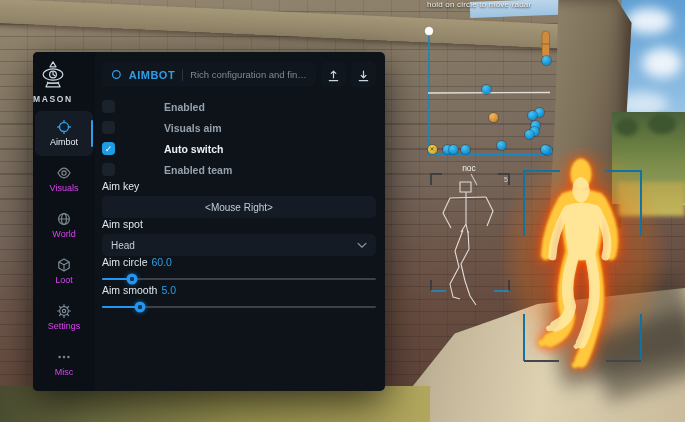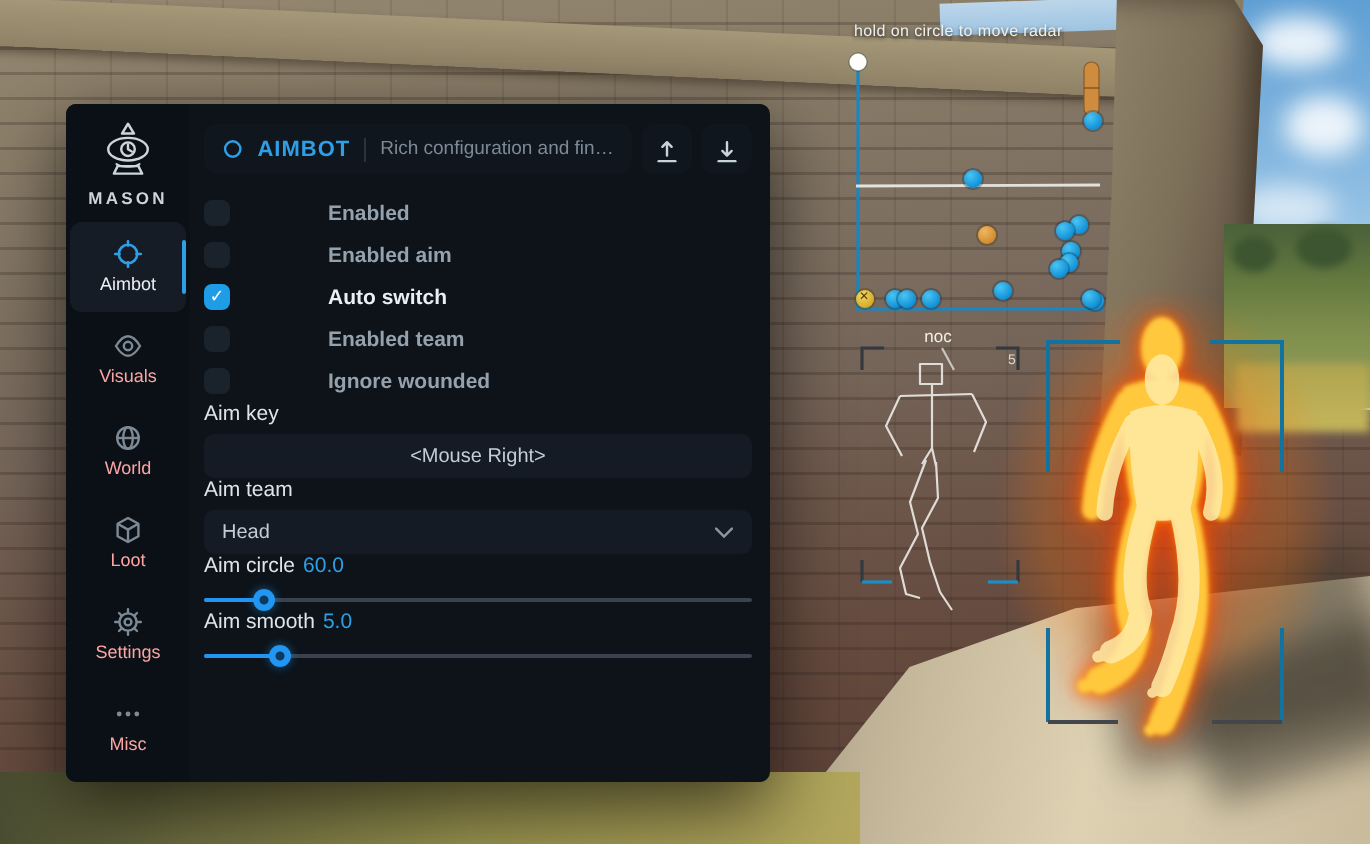--- a/index.html
+++ b/index.html
@@ -37,37 +37,37 @@
     filter:blur(9px);transform:rotate(-14deg);}
   .grass{position:absolute;left:0;top:386px;width:430px;height:36px;
     background:linear-gradient(90deg,#4a4d31 0%,#6f6f42 22%,#99934f 55%,#b3a75d 100%);}
   .glow-bg{position:absolute;left:473px;top:112px;width:220px;height:290px;
     background:radial-gradient(closest-side,rgba(255,72,0,.50),rgba(255,110,0,.24) 55%,rgba(255,110,0,0) 78%);}
   .man-shadow{position:absolute;left:596px;top:322px;width:104px;height:66px;background:rgba(48,43,36,.5);
     filter:blur(9px);transform:rotate(-18deg);}
 
   
   .layer{position:absolute;inset:0;pointer-events:none;}
-  .hint{position:absolute;left:427px;top:11px;font-size:8px;color:#eef0ee;letter-spacing:.2px;
+  .hint{position:absolute;left:427px;top:0;font-size:8px;color:#eef0ee;letter-spacing:.2px;
     text-shadow:0 1px 2px rgba(0,0,0,.8);white-space:nowrap;}
   .rdot{position:absolute;width:9px;height:9px;margin:-4.5px 0 0 -4.5px;border-radius:50%;
     display:flex;align-items:center;justify-content:center;font-size:6px;line-height:1;color:#4c3b0e;font-weight:700;}
   .rdot.blue{background:radial-gradient(circle at 35% 30%,#49c4f2,#0e8ed5 75%);box-shadow:0 0 0 1px rgba(8,58,88,.35);}
   .rdot.orange{background:radial-gradient(circle at 35% 30%,#efb65f,#ce8a2d 75%);box-shadow:0 0 0 1px rgba(90,55,10,.35);}
   .rdot.self{background:radial-gradient(circle at 35% 30%,#f4d65c,#d2a92b 75%);box-shadow:0 0 0 1px rgba(90,70,10,.4);}
 
   
   .panel{position:absolute;left:33px;top:52px;width:352px;height:339px;background:#0d1319;border-radius:5px;
     display:flex;box-shadow:0 12px 38px rgba(0,0,0,.65);overflow:hidden;color:#dfe6ec;}
-  .side{width:62px;background:#0a1016;display:flex;flex-direction:column;align-items:center;padding-top:8px;flex-shrink:0;}
+  .side{width:62px;background:#0a1016;display:flex;flex-direction:column;align-items:flex-start;padding-top:8px;flex-shrink:0;}
   .logo{display:flex;flex-direction:column;align-items:center;}
   .brand{font-size:8.5px;font-weight:700;letter-spacing:1.6px;color:#ccd5dd;margin-top:2px;}
   .nav{margin-top:7px;width:100%;display:flex;flex-direction:column;gap:1px;}
   .nav-item{height:45px;margin:0 2px;border-radius:6px;display:flex;flex-direction:column;align-items:center;
-    justify-content:center;gap:3px;color:#fca5a5;position:relative;cursor:pointer;}
+    justify-content:center;gap:3px;color:#d946ef;position:relative;cursor:pointer;}
   .nav-item .nlbl{font-size:9px;}
   .nav-item svg{stroke:#7d8994;}
   .nav-item.active{background:#151c25;color:#eaf0f5;}
   .nav-item.active svg{stroke:#2e9fe6;}
   .nav-item.active::after{content:"";position:absolute;right:0px;top:9px;bottom:9px;width:2.5px;background:#2e9fe6;border-radius:2px;}
 
   .main{flex:1;padding:10px 9px 0 7px;display:flex;flex-direction:column;min-width:0;}
   .hdr{display:flex;gap:5px;margin-bottom:9px;}
   .pill{flex:1;height:25px;background:#10161e;border-radius:6px;display:flex;align-items:center;padding:0 9px;gap:7px;min-width:0;}
   .ttl{color:#2e9fe6;font-weight:700;font-size:11px;letter-spacing:.5px;}
@@ -308,39 +308,35 @@
           </svg>
         </button>
       </div>
 
       <div class="chk">
         <span class="box"></span>
         <span class="clbl">Enabled</span>
       </div>
       <div class="chk">
         <span class="box"></span>
-        <span class="clbl">Enabled aim</span>
+        <span class="clbl">Visuals aim</span>
       </div>
       <div class="chk checked">
         <span class="box"></span>
         <span class="clbl">Auto switch</span>
       </div>
       <div class="chk">
         <span class="box"></span>
         <span class="clbl">Enabled team</span>
       </div>
-      <div class="chk">
-        <span class="box"></span>
-        <span class="clbl">Ignore wounded</span>
-      </div>
 
       <div class="flabel">Aim key</div>
       <button class="keybtn">&lt;Mouse Right&gt;</button>
 
-      <div class="flabel">Aim team</div>
+      <div class="flabel">Aim spot</div>
       <div class="select">
         <span>Head</span>
         <svg width="10" height="7" viewBox="0 0 11 8" fill="none" stroke="#8b97a2" stroke-width="1.4" stroke-linecap="round">
           <path d="M1 1.5 5.5 6 10 1.5"></path>
         </svg>
       </div>
 
       <div class="flabel">
         <span>Aim circle</span><span class="val">60.0</span>
       </div>

